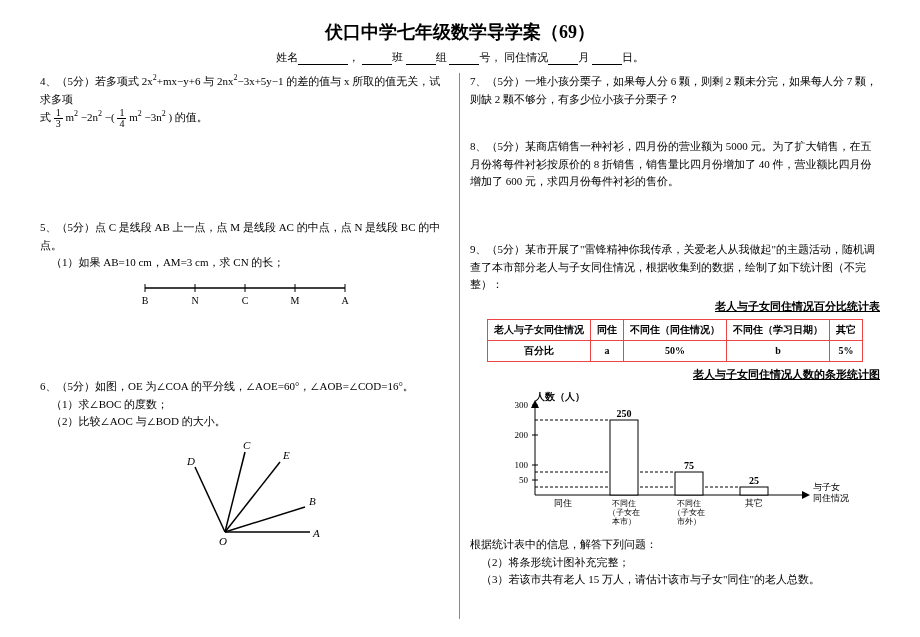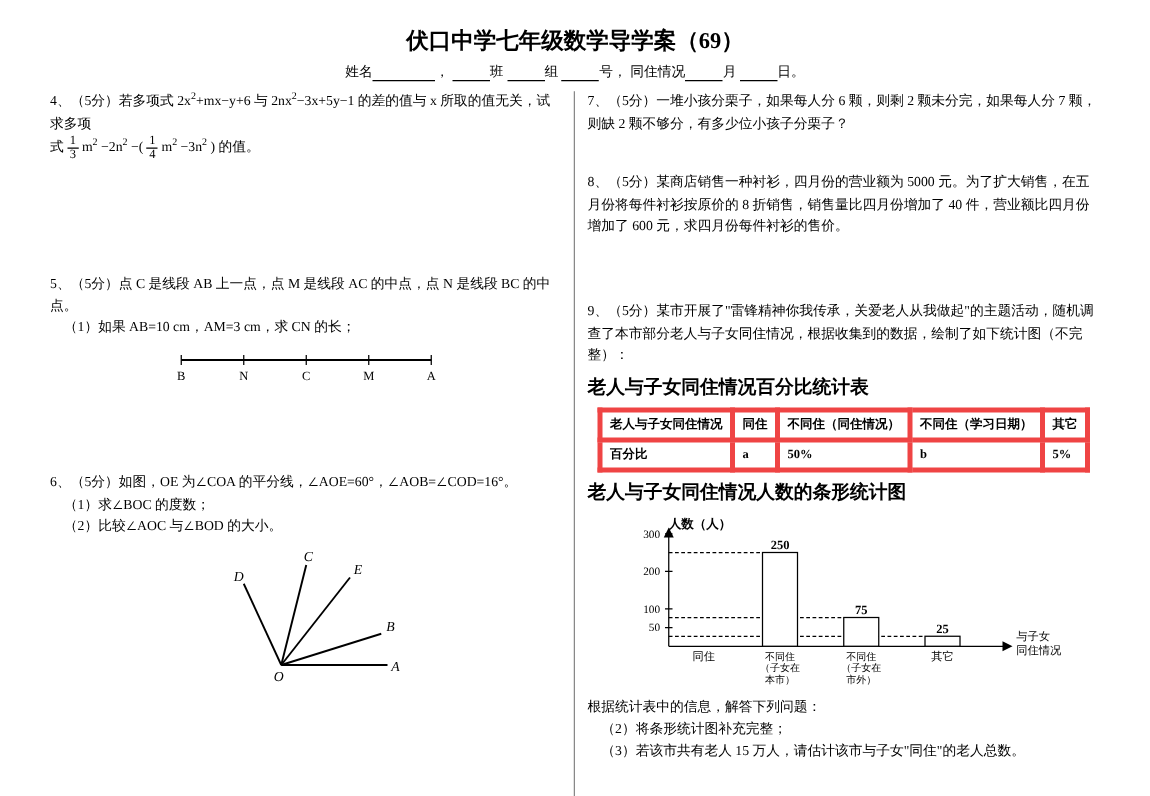--- a/index.html
+++ b/index.html
@@ -34,22 +34,22 @@
     box-sizing: border-box;
   }
   .col-left { border-right: 1px solid #888; }
   .q { margin-bottom: 30px; line-height: 1.6; }
   .indent { text-indent: 1em; }
   sup, sub { font-size: 8px; line-height: 0; }
   .frac { display:inline-block; vertical-align: middle; text-align:center; font-size:10px; line-height:1;}
   .frac .n { display:block; border-bottom:1px solid #000; padding:0 2px;}
   .frac .d { display:block; padding:0 2px;}
   table.stat { border-collapse: collapse; margin: 4px auto; font-size:10px;}
-  table.stat td, table.stat th { border:4px solid #ef4444; padding:2px 6px; text-align:left; font-weight:bold;font-family:Liberation Serif, serif;}
-  .chart-title { text-align:left; font-weight:bold; font-size:15px; margin:4px 0;}
+  table.stat td, table.stat th { border:1px solid #ef4444; padding:2px 6px; text-align:center; font-weight:bold;font-family:Liberation Serif, serif;}
+  .chart-title { text-align:right; font-weight:bold; font-size:11px; margin:4px 0;text-decoration:underline;}
   svg { display:block; }
   .svg-center { margin: 6px auto; }
 </style>
 </head>
 <body>
 
 <div class="title">伏口中学七年级数学导学案（69）</div>
 <div class="header-line">
   <span>姓名</span><span class="blank"></span>，
   <span class="blank" style="min-width:30px"></span><span>班</span>

